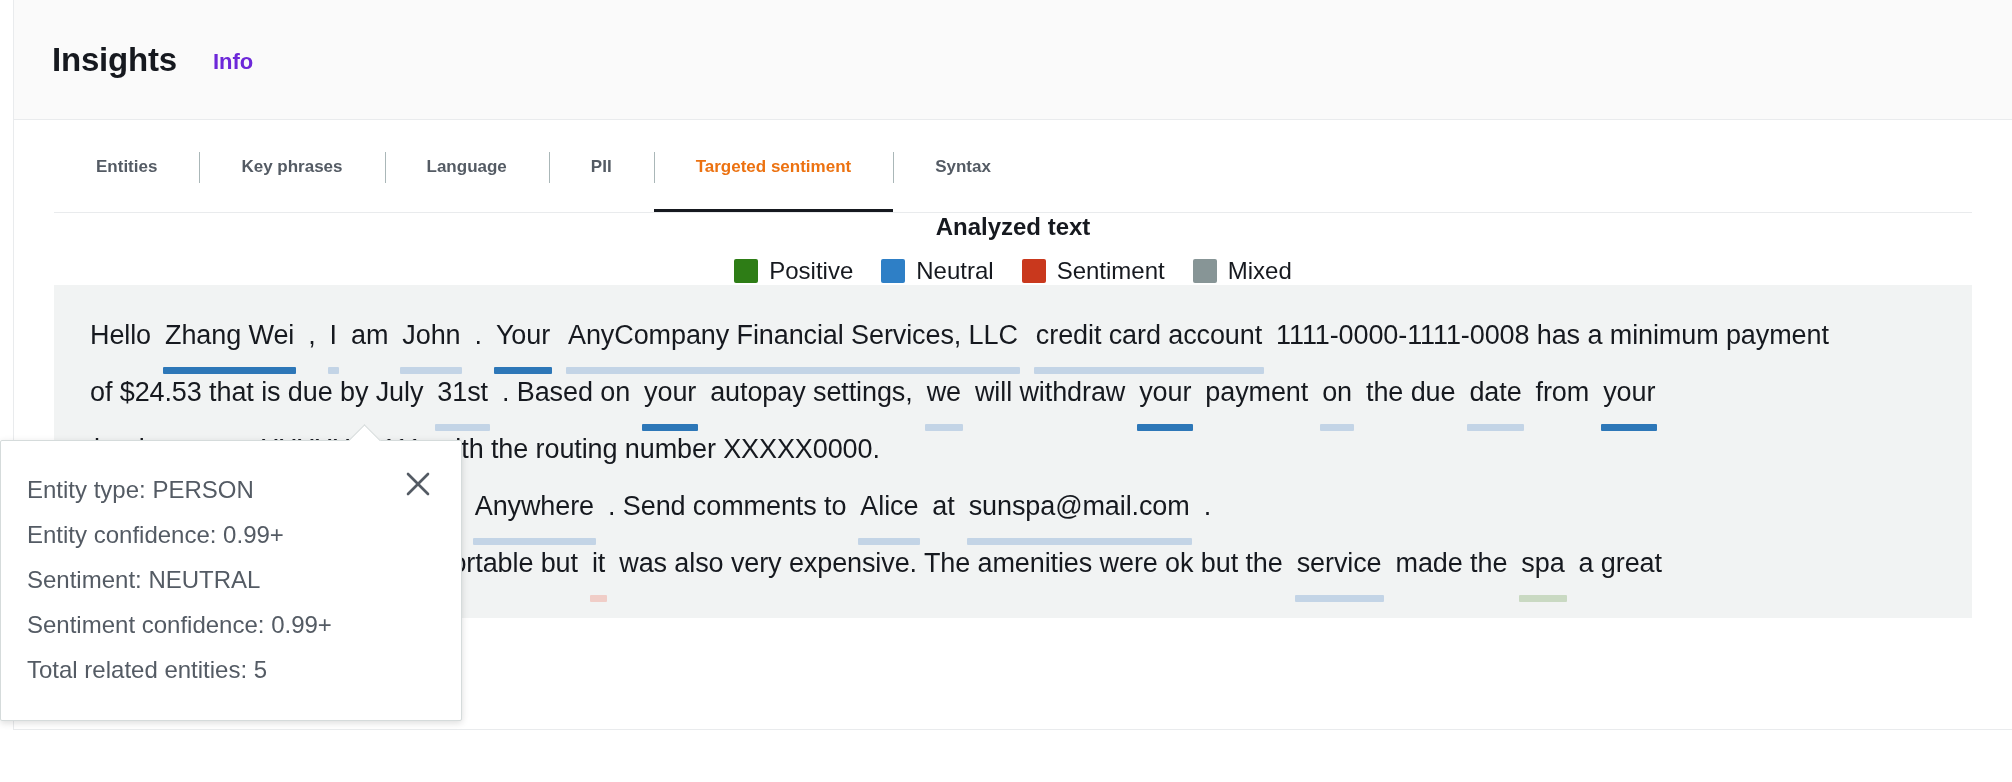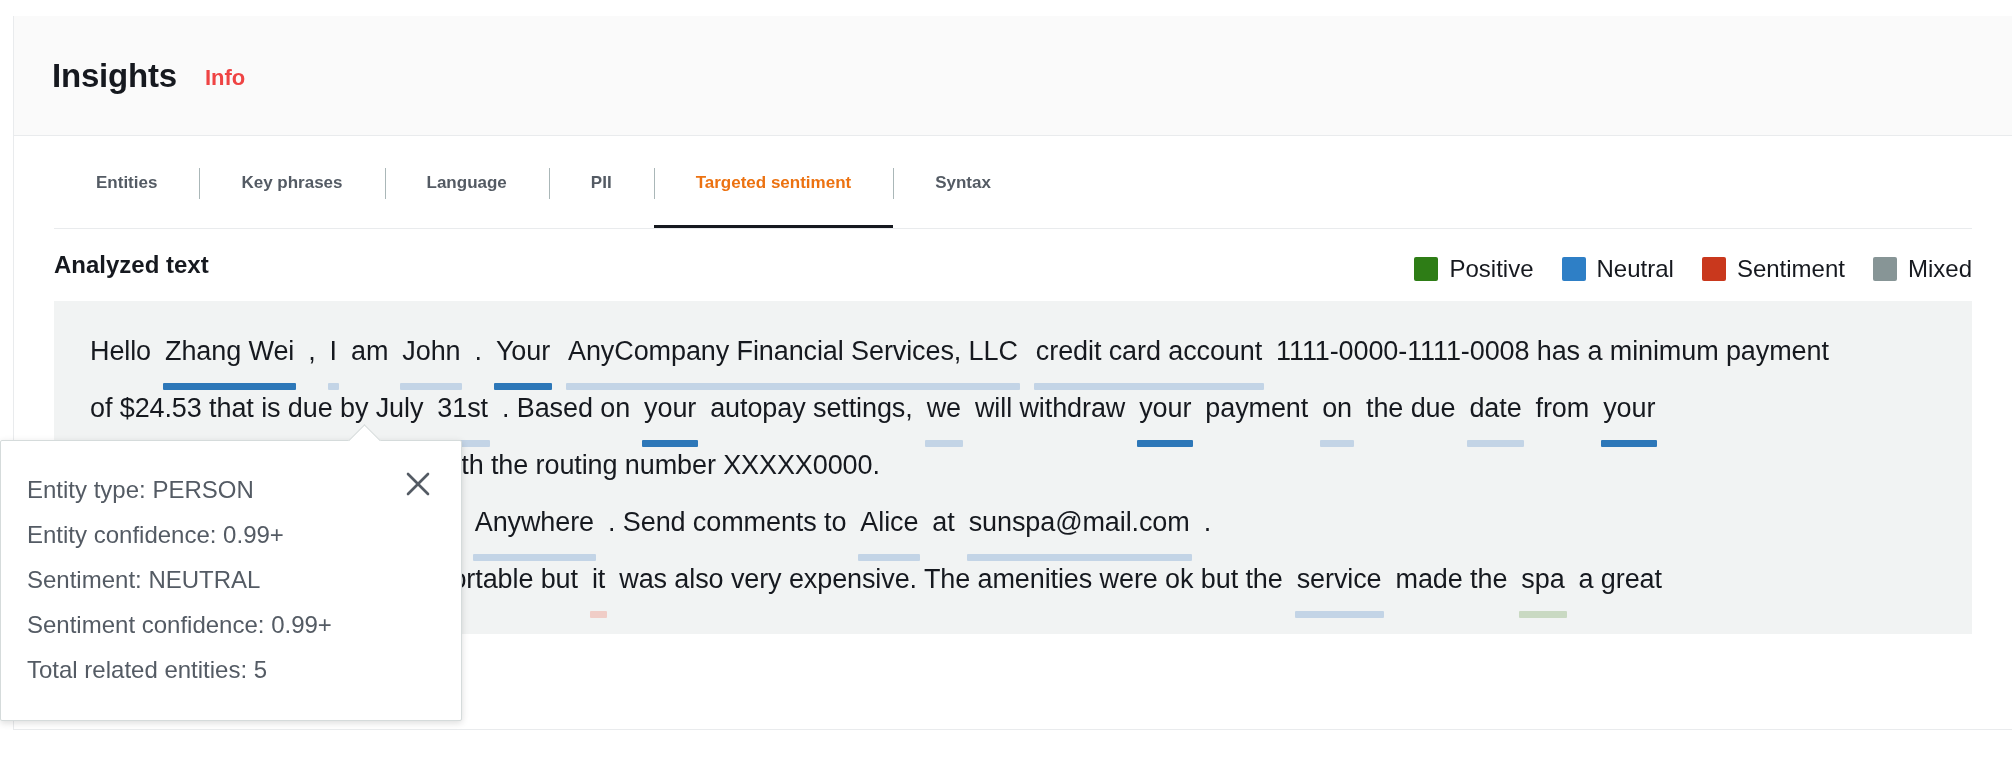--- a/index.html
+++ b/index.html
@@ -22,21 +22,21 @@
     left: 0; top: 0;
     width: 2012px;
     height: 782px;
     background: #ffffff;
     overflow: hidden;
   }
 
   .panel {
     position: absolute;
     left: 13px;
-    top: 16px;
+    top: 0px;
     width: 1999px;
     height: 730px;
     background: #ffffff;
     border-left: 1px solid #e9ebed;
     box-sizing: border-box;
   }
 
   
   .panel-header {
     height: 120px;
@@ -47,24 +47,24 @@
     align-items: center;
     padding-left: 38px;
   }
   .panel-title {
     font-size: 33px;
     font-weight: bold;
     color: #16191f;
     letter-spacing: -0.2px;
   }
   .info-link {
-    margin-left: 28px;
+    margin-left: 36px;
     font-size: 22px;
     font-weight: bold;
-    color: #ef4444;
+    color: #6d28d9;
     cursor: pointer;
     position: relative;
     top: 2px;
   }
 
   
   .tabs-wrap {
     position: relative;
     height: 93px;
     padding: 0 40px;
@@ -116,20 +116,21 @@
   
   .panel-body {
     padding: 0 40px;
     box-sizing: border-box;
   }
   .body-head {
     display: flex;
     align-items: center;
     justify-content: space-between;
     height: 72px;
+    flex-direction: column;
   }
   .analyzed-label {
     font-size: 24px;
     font-weight: bold;
     color: #16191f;
   }
   .legend {
     display: flex;
     align-items: center;
     gap: 28px;

